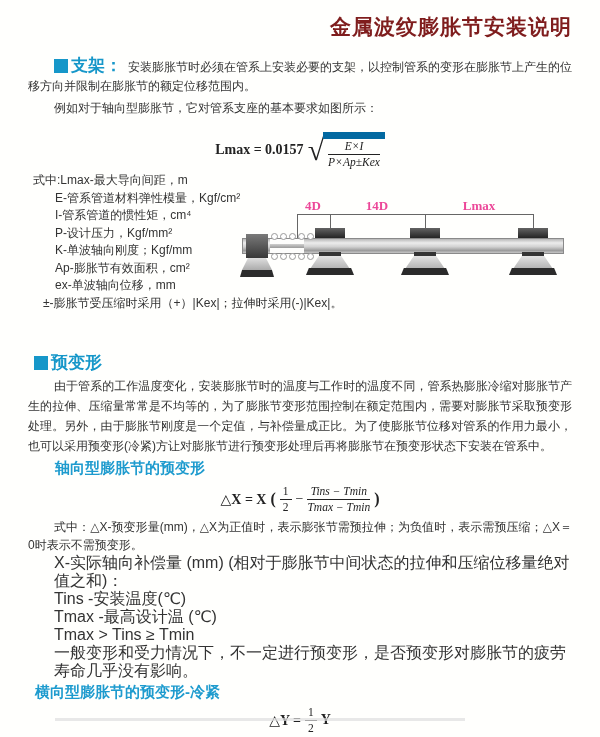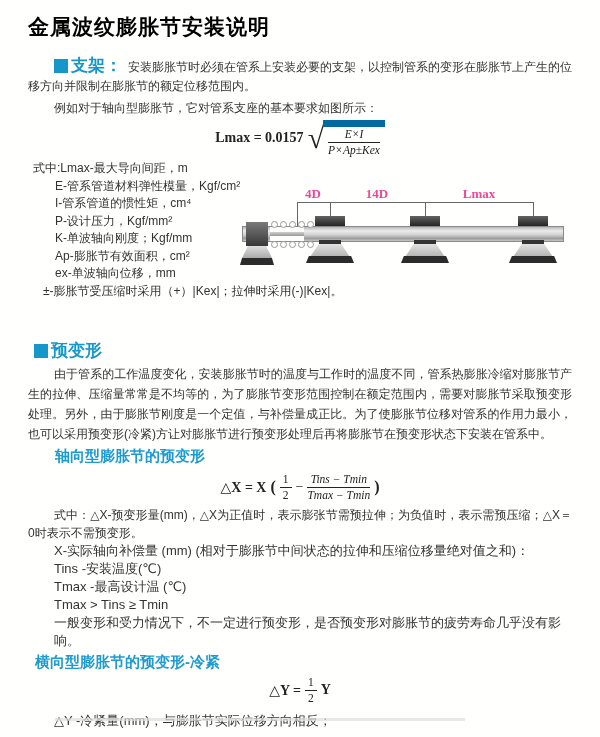--- a/index.html
+++ b/index.html
@@ -2,40 +2,40 @@
 <html><head>
 <meta charset="utf-8">
 <style>
   html,body{margin:0;padding:0;}
   body{
     width:600px;height:737px;background:#fffffd;overflow:hidden;position:relative;
     font-family:"Liberation Sans","DejaVu Sans",sans-serif;color:#333;
   }
   .page{padding:14px 28px 0;position:relative;}
   .title{
-    text-align:left;font-size:21px;font-weight:bold;color:#000000;
+    text-align:right;font-size:21px;font-weight:bold;color:#7f1d1d;
     margin:0 0 16px;letter-spacing:1px;line-height:26px;
   }
   .body{font-size:12px;line-height:19px;text-align:justify;margin:0;}
   .p1{margin-bottom:3px;text-indent:26px;}
   .ind2{text-indent:26px;}
   .sq{display:inline-block;width:14px;height:14px;background:#1697c9;margin-right:3px;vertical-align:-2px;}
   .sec-head{color:#1697c9;font-size:17px;font-weight:bold;margin-right:6px;}
   .sec-title{margin:20px 0 0 6px;font-size:17px;line-height:22px;}
   .sub-head{
     color:#1e9bce;font-size:15px;font-weight:bold;margin:2px 0 0 27px;line-height:20px;
     font-family:"Liberation Sans","DejaVu Sans",sans-serif;
   }
   .sub-head.flush{margin-left:7px;}
   
   .formula{
     display:flex;justify-content:center;align-items:center;gap:4px;
     font-family:"Liberation Serif","DejaVu Serif",serif;color:#222;font-size:14px;
   }
-  .f-lmax{height:40px;margin-top:0;}
+  .f-lmax{height:40px;margin-top:12px;}
   .f-dx{height:34px;margin:4px 0 2px;}
   .f-dy{height:28px;margin:4px 0 0;}
   .fbold{font-weight:bold;}
   .fvar{font-style:italic;}
   .radical{font-size:30px;line-height:30px;font-weight:400;margin-right:-5px;color:#222;}
   .radicand{display:inline-block;border-top:7px solid #0369a1;padding:1px 5px 0;}
   .frac{display:inline-flex;flex-direction:column;text-align:center;font-size:11.5px;line-height:13px;vertical-align:middle;}
   .frac .num{border-bottom:1px solid #222;padding:0 3px 1px;}
   .frac .den{padding-top:1px;}
   .fpar{font-size:16px;font-weight:bold;}
@@ -81,21 +81,21 @@
   .clamp{position:absolute;left:9px;top:0;width:30px;height:10px;background:linear-gradient(180deg,#636363,#242424);}
   .wedge{position:absolute;left:13px;top:24px;width:22px;height:5px;background:#333;}
   .sped{
     position:absolute;left:4px;top:28px;width:40px;height:13px;
     background:linear-gradient(180deg,#e2e2e2,#b2b2b2);
     clip-path:polygon(22% 0,78% 0,100% 100%,0 100%);
   }
   .sbase{position:absolute;left:0;top:40px;width:48px;height:7px;background:#2b2b2b;
     clip-path:polygon(6% 0,94% 0,100% 100%,0 100%);}
   
-  .dline{font-size:13px;line-height:18px;padding-left:26px;}
+  .dline{font-size:16px;line-height:18px;padding-left:26px;}
   .explain{line-height:18px;margin-top:2px;}
   .pred-body{line-height:20px;margin-top:2px;}
   .ydef{margin-top:8px;line-height:18px;}
   .clipped-frag{position:absolute;left:55px;top:718px;width:410px;height:3px;background:#dedede;opacity:.7;}
 </style>
 </head>
 <body>
 
 <div class="page">
 

